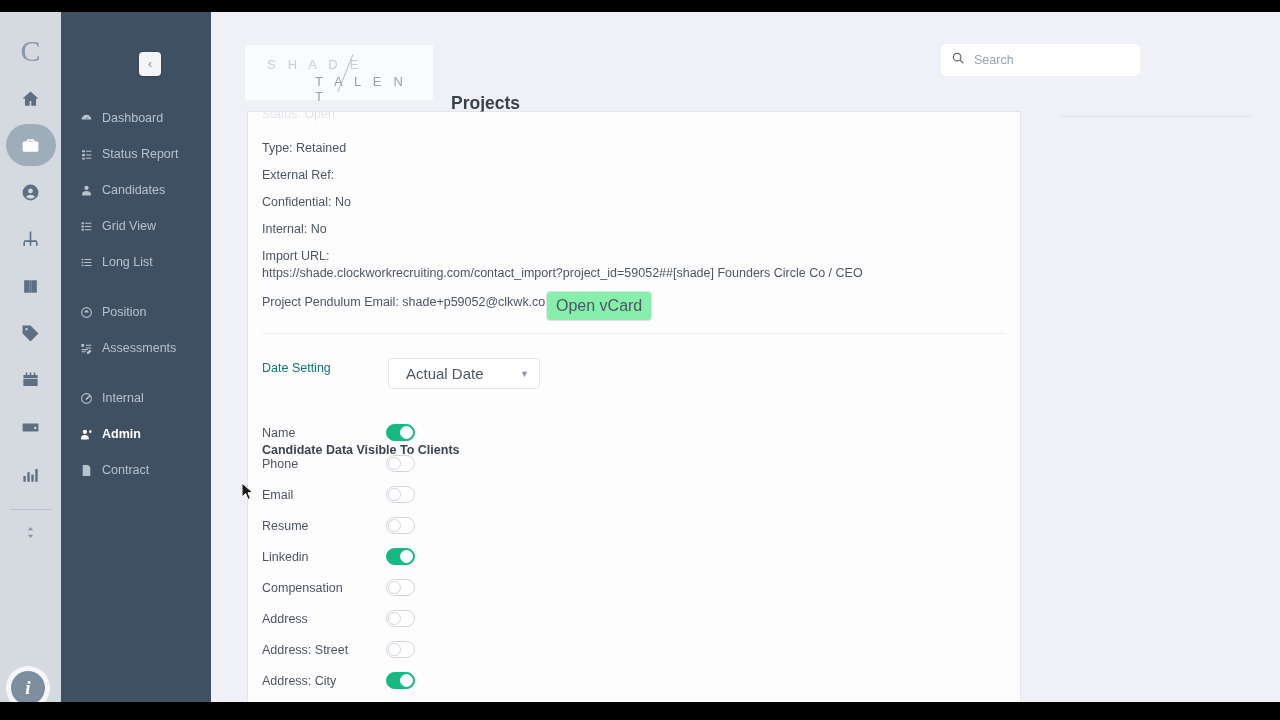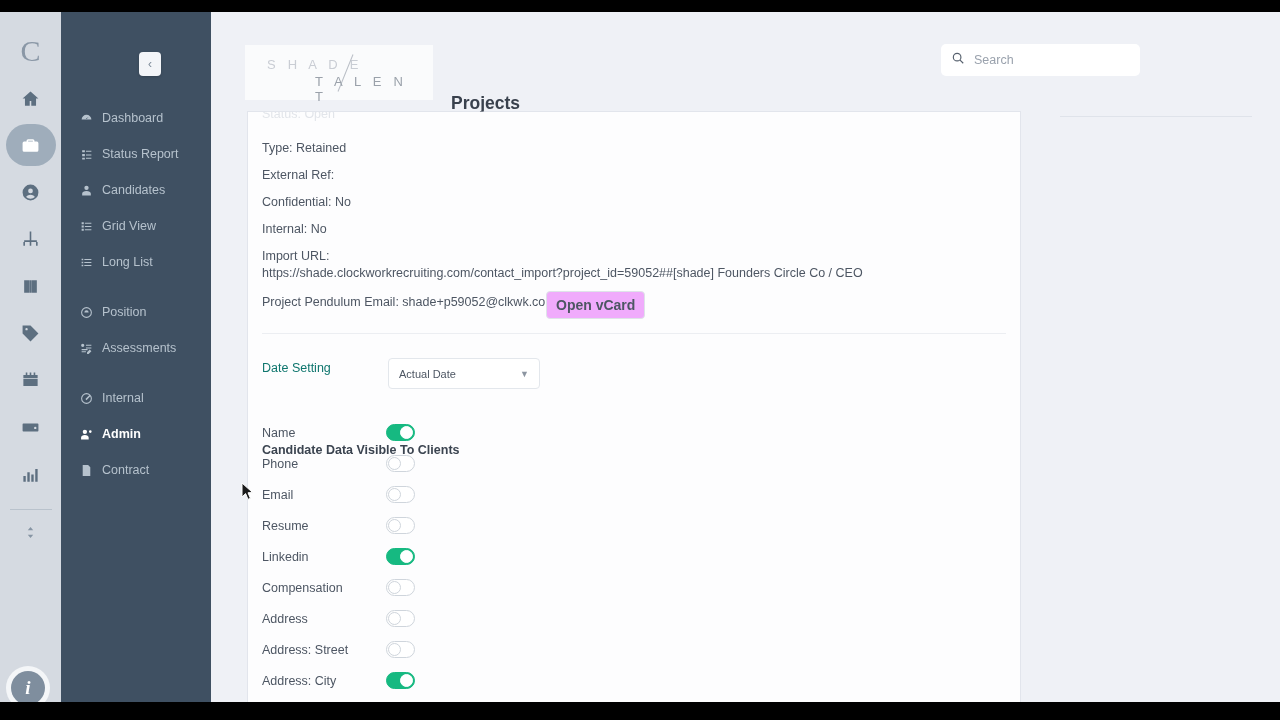--- a/index.html
+++ b/index.html
@@ -127,37 +127,37 @@
     color:#e2e5ea; white-space:nowrap;
   }
   .detail-row {
     position: absolute; left: 14px;
     font-size: 12.5px; color: #4d5663; white-space: nowrap;
   }
   #import-url-value { color:#4d5663; }
   #open-vcard {
     position: absolute; left: 298px; top: 179px;
     border: 1px solid #dfe3e9; border-radius: 4px;
-    background: #f0abfc; padding: 5px 9px;
-    font-size: 14px; color: #4d5663; font-weight: bold;
+    background: #86efac; padding: 5px 9px;
+    font-size: 16px; color: #4d5663; font-weight: normal;
   }
   #card-divider {
     position: absolute; left: 14px; top: 221px; width: 744px; height: 1px;
     background: #eceef2;
   }
   #date-setting-label {
     position: absolute; left: 14px; top: 249px; font-size: 12.5px; color: #0f766e;
   }
   #date-setting-select {
     position: absolute; left: 140px; top: 246px; width: 152px; height: 31px;
     border: 1px solid #e3e7ec; border-radius: 4px; background: #fff;
     display: flex; align-items: center; justify-content: space-between;
     padding: 0 10px;
   }
-  #date-setting-select .v { font-size: 11px; color: #4d5663; }
+  #date-setting-select .v { font-size: 15px; color: #4d5663; margin-left: 7px; }
   #date-setting-select .c { font-size: 9px; color: #8c95a1; }
   #toggles-heading {
     position: absolute; left: 14px; top: 288px;
     font-size: 12.5px; color: #3b4450; font-weight: bold; margin-top: 43px;
   }
   #toggle-list { position: absolute; left: 0; top: 308px; width: 100%; }
   .toggle-row { position: relative; height: 31px; padding-left: 33px; }
   .toggle-row .tl {
     position: absolute; left: 14px; top: 6px;
     font-size: 12.5px; color: #4d5663; white-space: nowrap;

